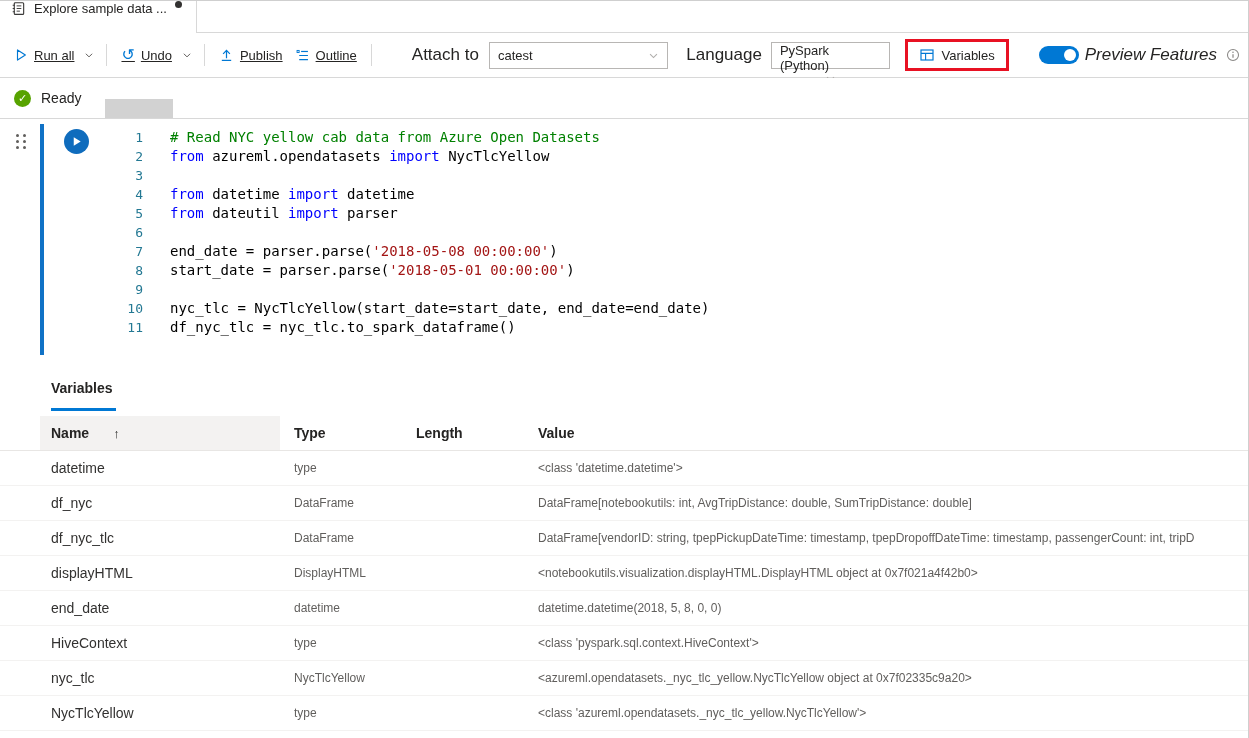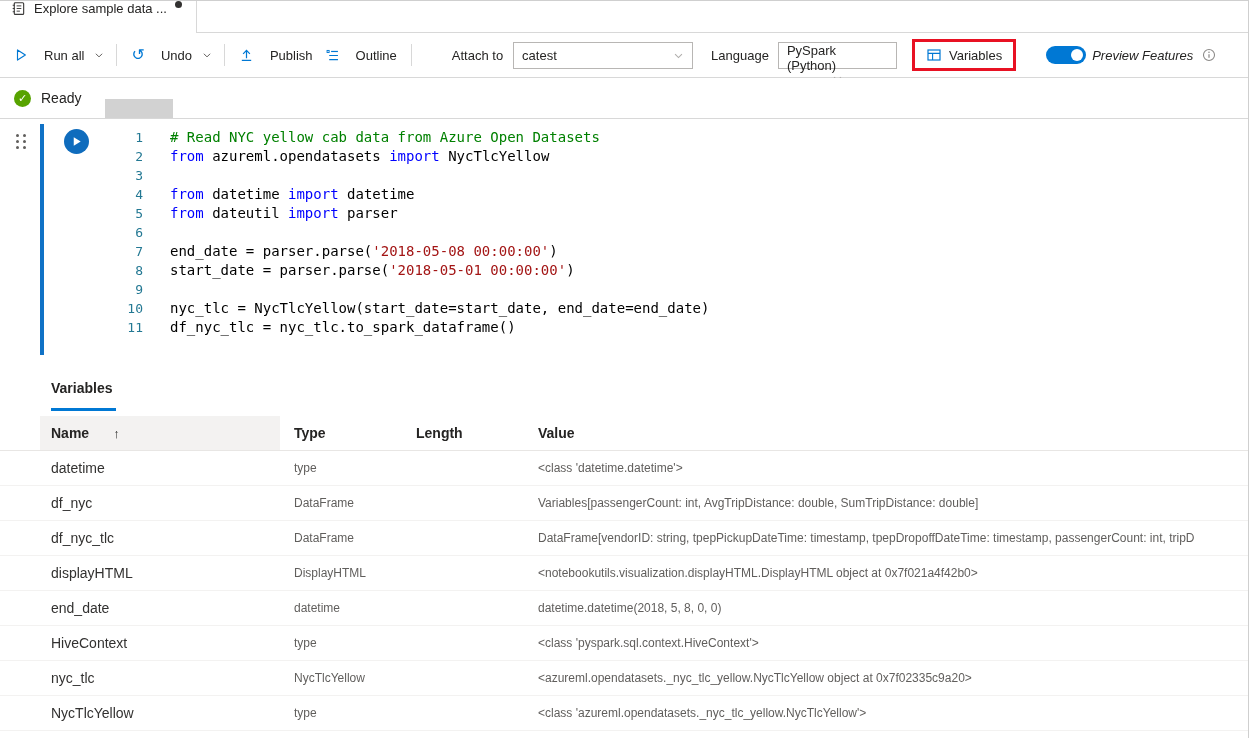--- a/index.html
+++ b/index.html
@@ -17,26 +17,26 @@
   
   .tabbar{height:32px; display:flex; border-bottom:1px solid var(--border); background:#fff;}
   .tab{position:relative; display:flex; align-items:flex-start; gap:8px; padding:0 14px 0 11px; border-right:1px solid var(--border); background:#fff;}
   .tab::after{content:""; position:absolute; left:0; right:0; bottom:-1px; height:1px; background:#fff;}
   .tab-label{font-size:13px; color:var(--text); white-space:nowrap;}
   .dirty-dot{width:7px; height:7px; border-radius:50%; background:#323130;}
   .tab-icon{display:inline-flex; color:#3b3a39;}
 
   
   .toolbar{height:45px; display:flex; align-items:center; padding:0 8px; border-bottom:1px solid var(--border); background:#fff;}
-  .tbtn{display:inline-flex; align-items:center; gap:16px; padding:5px 6px; background:none; border:none; font-size:13px; color:var(--text); font-family:inherit; cursor:pointer; white-space:nowrap;}
+  .tbtn{display:inline-flex; align-items:center; gap:6px; padding:5px 6px; background:none; border:none; font-size:13px; color:var(--text); font-family:inherit; cursor:pointer; white-space:nowrap;text-decoration:underline;}
   .chev-btn{display:inline-flex; align-items:center; padding:5px 4px; background:none; border:none; cursor:pointer; color:#605e5c;}
   .tb-divider{width:1px; height:22px; background:var(--border); margin:0 8px;}
   .tb-icon{display:inline-flex; color:var(--accent); line-height:0;}
   .undo-glyph{font-size:16px; color:var(--accent); line-height:14px;}
-  .tb-label{font-size:13px; color:var(--text); white-space:nowrap;}
+  .tb-label{font-size:17px; color:var(--text); white-space:nowrap;}
   .dropdown{display:inline-flex; align-items:center; justify-content:space-between; height:27px; border:1px solid #b8b6b4; background:#fff; padding:0 8px; font-size:13px; color:var(--text); cursor:pointer;}
   .dd-attach{width:180px; margin-left:10px;text-align:right;}
   .dd-lang{width:119px; margin-left:9px;flex-direction:column;}
   .dd-chevron{color:#b0aeac; display:inline-flex;}
   .lbl-attach{margin-left:32px;}
   .lbl-lang{margin-left:18px;}
   .variables-highlight{border:3px solid var(--red); margin-left:15px; display:inline-flex;}
   .variables-btn{display:inline-flex; align-items:center; gap:7px; padding:5px 11px; background:#fff; border:none; font-size:13px; color:var(--text); font-family:inherit; cursor:pointer;}
   .toggle{width:40px; height:18px; border-radius:10px; background:var(--accent); position:relative; margin-left:30px; cursor:pointer; flex:none;}
   .toggle-knob{position:absolute; right:3px; top:3px; width:12px; height:12px; border-radius:50%; background:#fff;}
@@ -244,21 +244,21 @@
           <div class="trow">
             <div class="tcell cell-name">datetime</div>
             <div class="tcell cell-type">type</div>
             <div class="tcell cell-length"></div>
             <div class="tcell cell-value">&lt;class 'datetime.datetime'&gt;</div>
           </div>
           <div class="trow">
             <div class="tcell cell-name">df_nyc</div>
             <div class="tcell cell-type">DataFrame</div>
             <div class="tcell cell-length"></div>
-            <div class="tcell cell-value">Variables[passengerCount: int, AvgTripDistance: double, SumTripDistance: double]</div>
+            <div class="tcell cell-value">DataFrame[notebookutils: int, AvgTripDistance: double, SumTripDistance: double]</div>
           </div>
           <div class="trow">
             <div class="tcell cell-name">df_nyc_tlc</div>
             <div class="tcell cell-type">DataFrame</div>
             <div class="tcell cell-length"></div>
             <div class="tcell cell-value">DataFrame[vendorID: string, tpepPickupDateTime: timestamp, tpepDropoffDateTime: timestamp, passengerCount: int, tripD</div>
           </div>
           <div class="trow">
             <div class="tcell cell-name">displayHTML</div>
             <div class="tcell cell-type">DisplayHTML</div>

